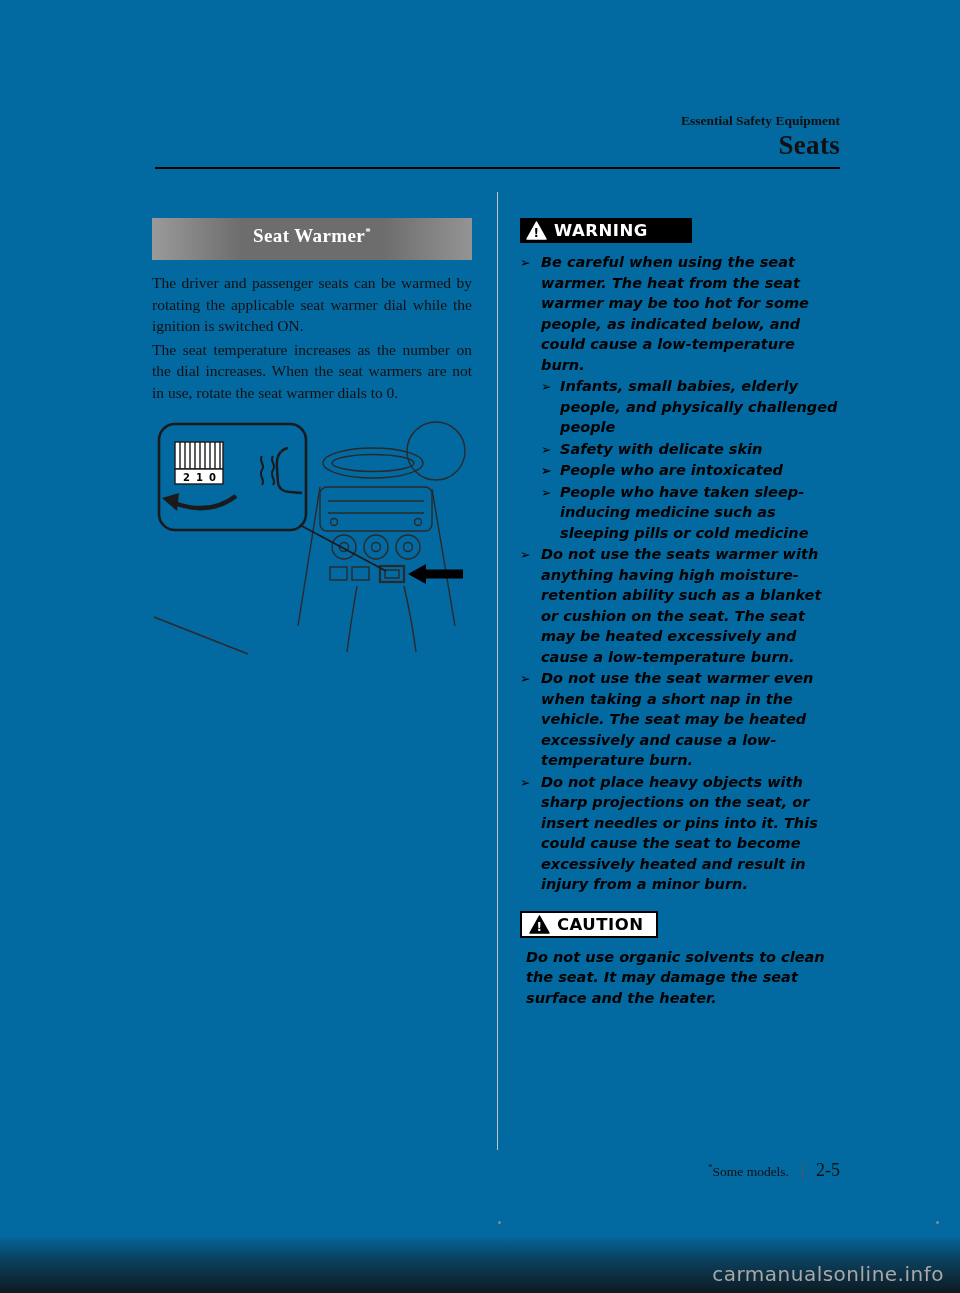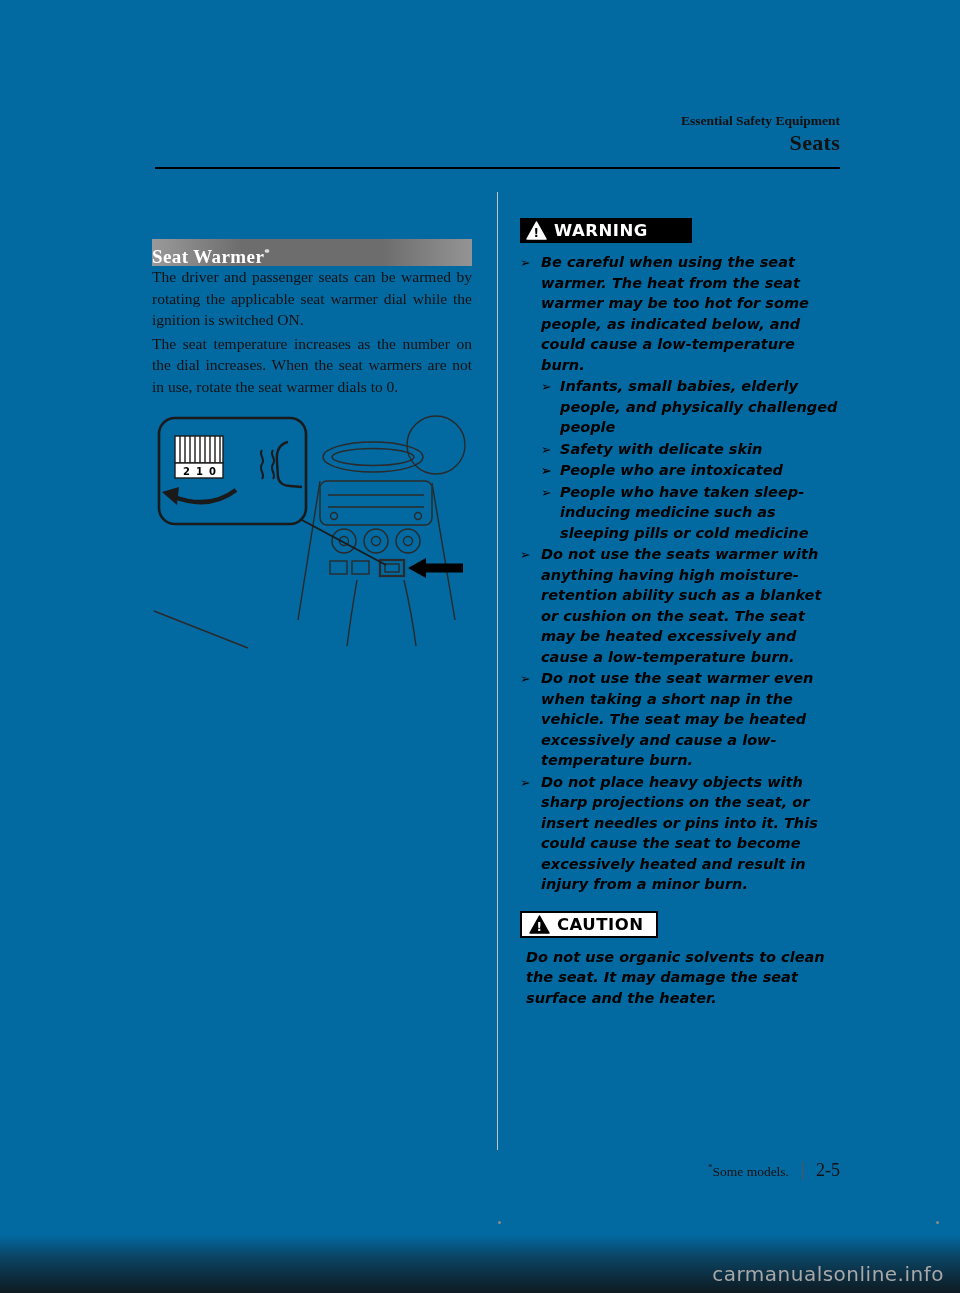--- a/index.html
+++ b/index.html
@@ -8,35 +8,35 @@
     position:relative; width:960px; height:1293px; background:#0369a1;
     font-family:"Liberation Serif", serif; color:#111; overflow:hidden;
   }
   
   .chapter {
     position:absolute; top:113px; left:0; right:120px;
     text-align:right; font-size:13.5px; font-weight:bold;
   }
   .section {
     position:absolute; top:130px; left:0; right:120px;
-    text-align:right; font-size:22px; font-weight:bold; letter-spacing:.3px;
+    text-align:right; font-size:27px; font-weight:bold; letter-spacing:.3px;
   }
   .rule { position:absolute; top:167px; left:155px; width:685px; height:2px; background:#000; }
   .col-divider { position:absolute; left:497px; top:192px; width:1px; height:958px; background:#c4c4c4; }
 
   
   .left-col { position:absolute; left:152px; top:218px; width:320px; }
   .title-bar {
-    height:27px; line-height:27px; 
+    height:42px; line-height:27px; text-align:center;
     background:linear-gradient(to right,#9a9a9a,#6d6d6d 28%,#6d6d6d 72%,#949494);
-    color:#fff; font-weight:bold; font-size:19px; letter-spacing:.4px;margin-top:21px;
+    color:#fff; font-weight:bold; font-size:19px; letter-spacing:.4px;
   }
   .title-bar sup { font-size:11px; }
   .left-col p {
-    font-size:15.5px; line-height:21.5px; text-align:justify;
+    margin-top:12px; font-size:15.5px; line-height:21.5px; text-align:justify;
   }
   .left-col p + p { margin-top:2px; }
   .illus { display:block; margin-top:18px; }
 
   
   .right-col { position:absolute; left:520px; top:218px; width:322px; }
   .warning-bar {
     width:172px; height:25px; background:#000; color:#fff;
     display:flex; align-items:center; gap:7px; padding-left:6px;
     font-family:"DejaVu Sans", sans-serif; font-weight:bold; font-size:16.5px; letter-spacing:.5px;

